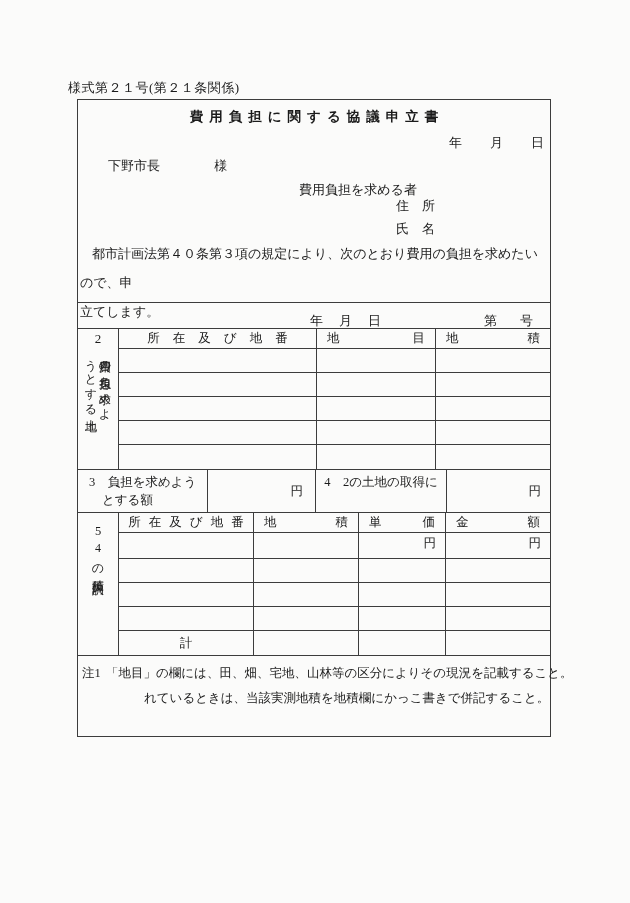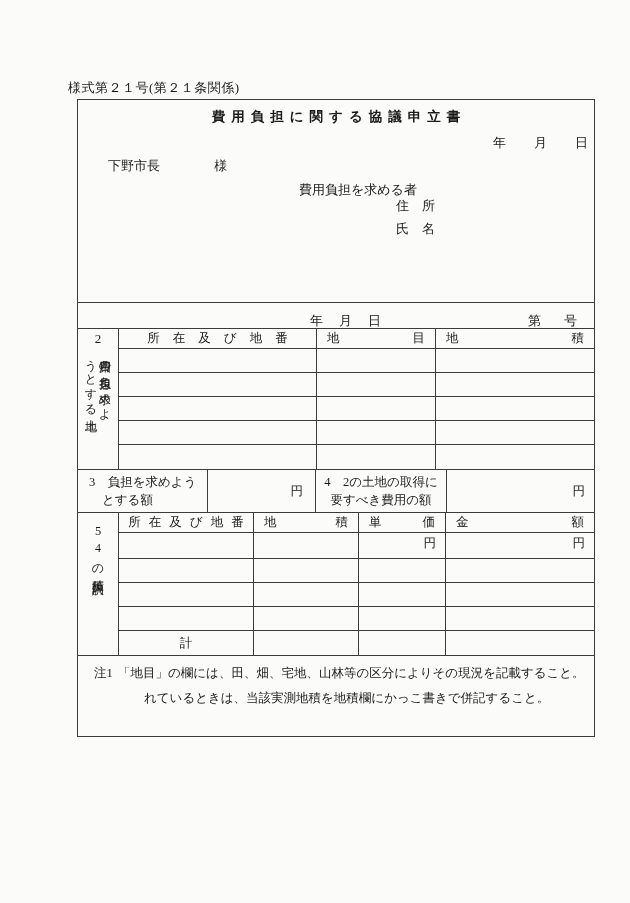--- a/index.html
+++ b/index.html
@@ -10,21 +10,21 @@
     color:#1b1b1b;
     position:relative;
     -webkit-font-smoothing:antialiased;
   }
   .form-no{
     position:absolute;left:68px;top:79px;
     font-size:13px;letter-spacing:.5px;
   }
   .sheet{
     position:absolute;left:77px;top:99px;
-    width:518px;height:638px;
+    width:474px;height:638px;
     border:1px solid #3c3c3c;
     background:transparent;
     box-sizing:border-box;
     font-size:13px;
   }
   
   .hdr{position:relative;height:202px;}
   .title{
     position:absolute;top:8px;left:0;right:0;
     text-align:center;font-size:13.5px;font-weight:600;
@@ -77,21 +77,21 @@
   
   .sec5{display:grid;grid-template-columns:41px 135px 105px 87px 1fr;
         grid-template-rows:20px 26px 24px 24px 24px 24px;font-size:12.5px;}
   .sec5 .side-label{grid-row:1/7;}
   .s5-num{margin-top:11px;}
   .yen-top{display:flex;align-items:flex-start;justify-content:flex-end;padding-top:2px;}
   .total-cell{display:flex;align-items:center;justify-content:center;}
   
   .notes{height:78px;padding-top:5px;line-height:25px;font-size:12.5px;}
   .note-line{padding-left:4px;white-space:nowrap;}
-  .note-num{display:inline-block;width:24px;margin-left:12px;}
+  .note-num{display:inline-block;width:24px;}
   .note-num.n2{text-align:right;}
   .note-cont{padding-left:66px;}
   .yen{padding-right:9px;}
   .yen-mid{padding-right:12px;}
 </style>
 </head>
 <body>
 
 <div class="form-no">様式第２１号(第２１条関係)</div>
 
@@ -104,20 +104,24 @@
       <span>月</span>
       <span>日</span>
     </div>
     <div class="addressee-line">
       <span>下野市長</span>
       <span class="sama">様</span>
     </div>
     <div class="applicant-heading">費用負担を求める者</div>
     <div class="addr-label">住　所</div>
     <div class="name-label">氏　名</div>
+    <div class="para">
+      <div class="l1">都市計画法第４０条第３項の規定により、次のとおり費用の負担を求めたいので、申</div>
+      <div class="l2">立てします。</div>
+    </div>
   </div>
 
   <div class="row1 bt">
     <div class="cell br r1-label">1　開発許可年月日番号</div>
     <div class="cell r1-value">
       <span class="r1-date">
         <span>年</span>
         <span>月</span>
         <span>日</span>
       </span>
@@ -170,21 +174,20 @@
   <div class="sec34 bt">
     <div class="cell br s34-label">
       <div class="s34-l1">3　負担を求めよう</div>
       <div class="s34-l2">とする額</div>
     </div>
     <div class="cell br yen-cell yen-mid">
       <span>円</span>
     </div>
     <div class="cell br s34-label s34-c">
       <div>4　2の土地の取得に</div>
-      <div>要すべき費用の額</div>
     </div>
     <div class="cell yen-cell yen">
       <span>円</span>
     </div>
   </div>
 
   <div class="sec5 bt">
     <div class="cell br side-label">
       <div class="s5-num">5</div>
       <div class="vtext">4の積算内訳</div>

